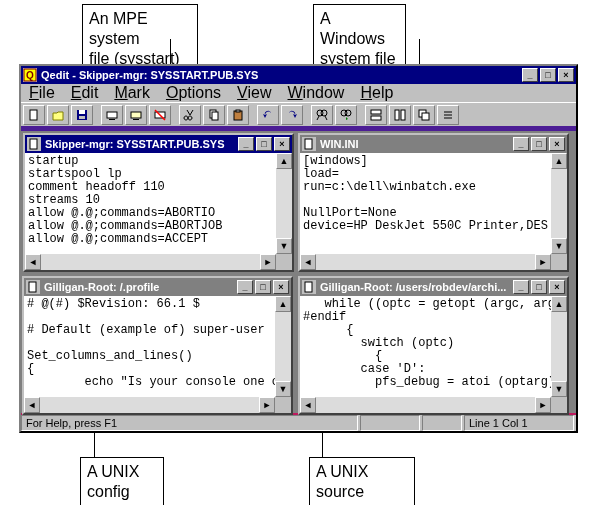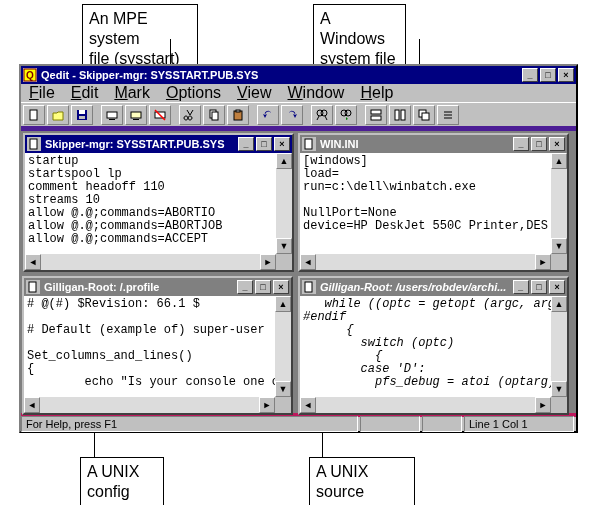--- a/index.html
+++ b/index.html
@@ -101,21 +101,21 @@
   .toolbar .tb-sep { width:4px; }
   .mdi-client {
     flex:1;
     background:#808080;
     position:relative;
     border-top:5px solid #4c1d95;
   }
   .statusbar {
     height: 18px;
     background:#c0c0c0;
-    border-top:4px solid #be185d;
+    border-top:2px solid #be185d;
     display:flex;
     font-size:11px;
     align-items:center;
   }
   .statusbar .panel {
     border:1px solid #808080;
     border-right-color:#fff; border-bottom-color:#fff;
     height:16px;
     display:flex; align-items:center;
     padding:0 4px;
@@ -422,21 +422,21 @@
         </div>
       </div>
       <div class="scroll-h">
         <div class="arrow">◄</div>
         <div class="track"></div>
         <div class="arrow">►</div>
         <div class="corner"></div>
       </div>
     </div>
 
-    <div class="child" style="left:277px; top:145px; width:271px; height:139px;font-style:italic;">
+    <div class="child" style="left:277px; top:145px; width:271px; height:139px;">
       <div class="titlebar inactive">
         <span class="sys-icon">
             <svg class="ic" viewBox="0 0 14 14">
               <rect x="3" y="2" width="7" height="10" fill="#fff" stroke="#000"></rect>
             </svg>
           </span>
         <span class="title-text">Gilligan-Root: /users/robdev/archi...</span>
         <span class="win-btn">_</span>
         <span class="win-btn">□</span>
         <span class="win-btn">×</span>

